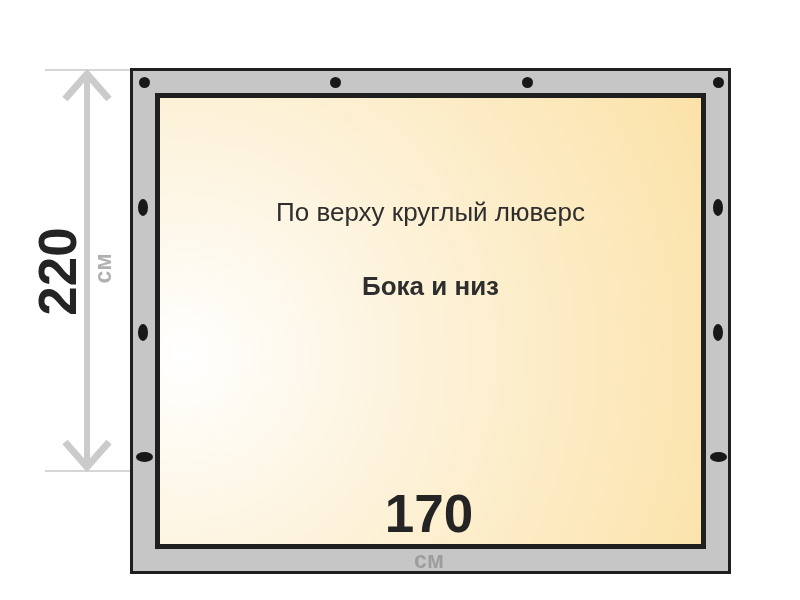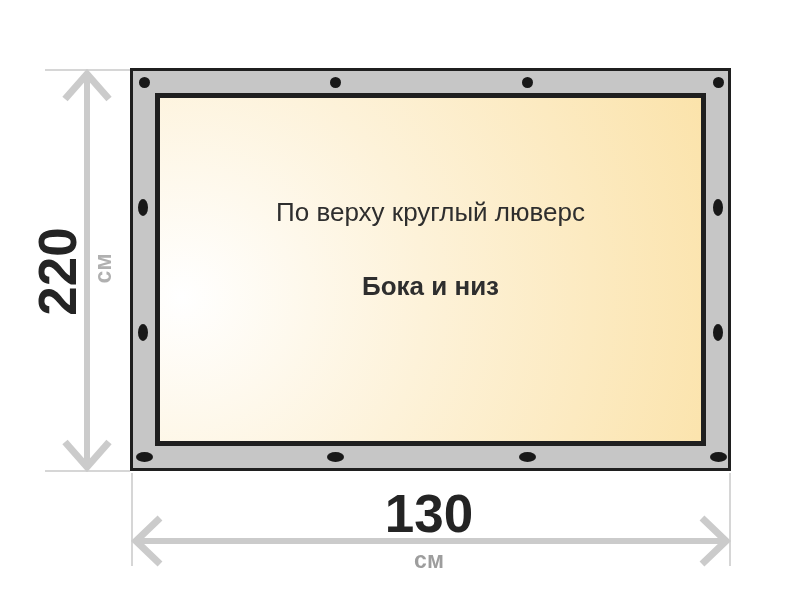--- a/index.html
+++ b/index.html
@@ -7,21 +7,21 @@
     width: 800px; height: 600px;
     background: #ffffff;
     font-family: "Liberation Sans", "DejaVu Sans", sans-serif;
     overflow: hidden;
   }
   .stage { position: relative; width: 800px; height: 600px; background: #ffffff; }
 
   
   .frame {
     position: absolute; left: 130px; top: 68px;
-    width: 601px; height: 403px;
+    width: 601px; height: 506px;
     background: #c6c6c6;
     border: 3px solid #1f1f1f;
     box-sizing: border-box;
   }
   .panel {
     position: absolute; left: 22px; top: 22px; right: 22px; bottom: 22px;
     border: 5px solid #1f1f1f;
     background: radial-gradient(circle 640px at 4% 58%, #ffffff 0%, #fdf2d9 38%, #fbe2a8 90%);
   }
   .grommet {
@@ -134,16 +134,16 @@
       <div class="note note-top">По верху круглый люверс</div>
       <div class="note note-sides">
         <div>Бока и низ</div>
       </div>
     </div>
   </div>
 
   <div class="dim-value height-value">220</div>
   <div class="dim-unit height-unit">см</div>
 
-  <div class="dim-value width-value">130</div>
+  <div class="dim-value width-value">170</div>
   <div class="dim-unit width-unit">см</div>
 
 </div>
 
 </body></html>

